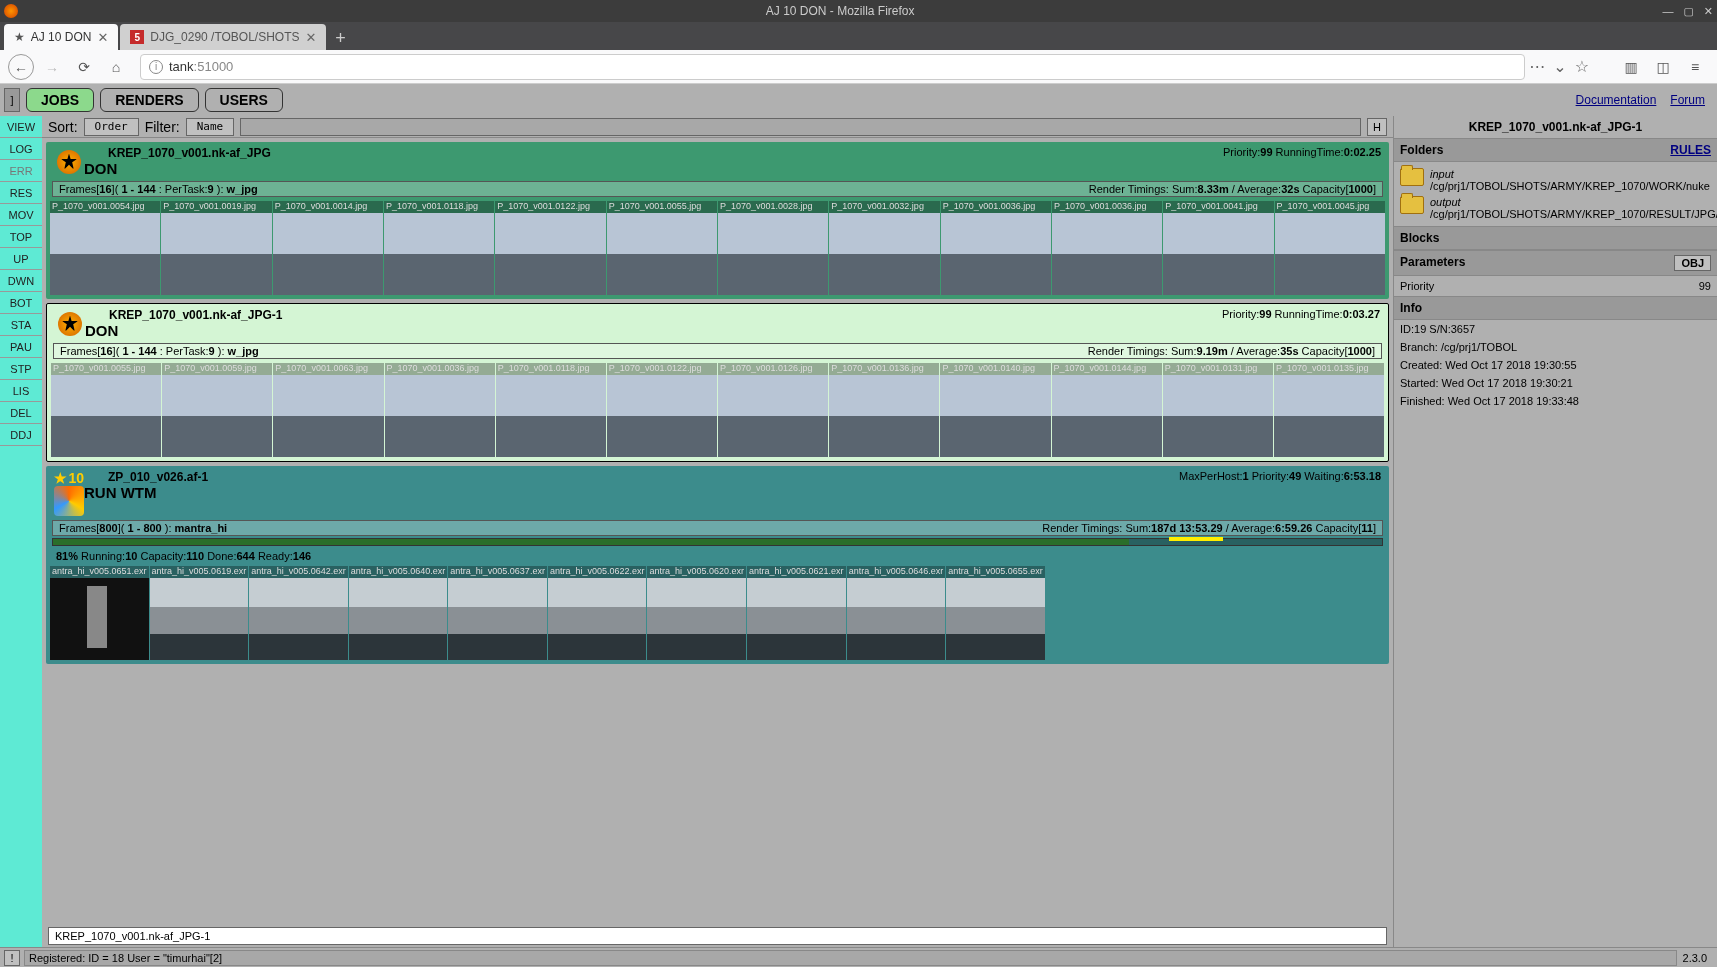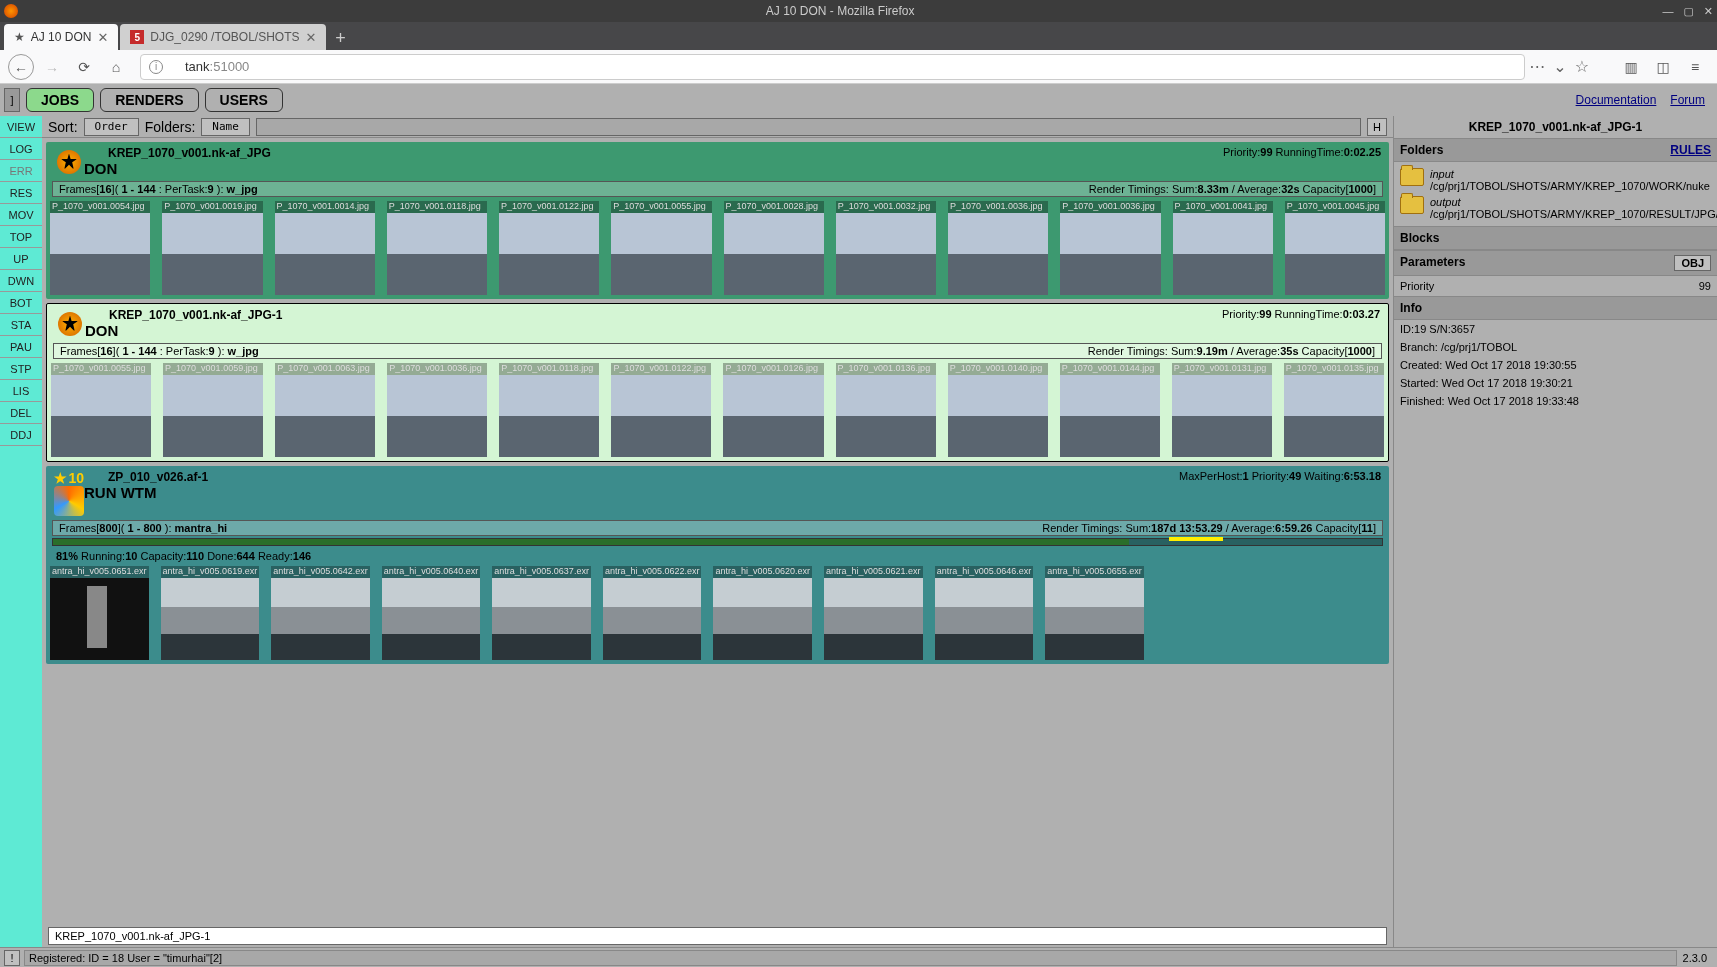--- a/index.html
+++ b/index.html
@@ -22,21 +22,21 @@
 .tab-close { color: #666; cursor: pointer; font-size: 13px; }
 .tab-add { width: 24px; height: 24px; color: #ccc; display: flex; align-items: center; justify-content: center; font-size: 18px; cursor: pointer; }
 
 
 .urlbar { background: #f9f9fa; height: 34px; display: flex; align-items: center; padding: 0 8px; gap: 4px; border-bottom: 1px solid #ccc; }
 .nav-btn { width: 28px; height: 28px; display: flex; align-items: center; justify-content: center; color: #555; border-radius: 4px; cursor: pointer; font-size: 14px; }
 .nav-btn.circle { border: 1px solid #999; border-radius: 50%; width: 26px; height: 26px; }
 .url-input { flex: 1; height: 26px; border: 1px solid #ccc; border-radius: 4px; background: #fff; padding: 0 8px; display: flex; align-items: center; gap: 6px; margin-left: 6px; }
 .url-info-icon { width: 14px; height: 14px; border: 1px solid #888; border-radius: 50%; display: flex; align-items: center; justify-content: center; font-size: 10px; color: #888; }
 .url-text { font-size: 13px; }
-.url-text .host { color: #333; margin-left: 16px; }
+.url-text .host { color: #333; }
 .url-text .port { color: #888; }
 .url-right { display: flex; gap: 8px; color: #666; font-size: 16px; }
 
 
 .app-area { background: #b0b0b0; display: flex; flex-direction: column; height: calc(967px - 22px - 28px - 34px - 20px); }
 
 
 .app-header { display: flex; align-items: center; padding: 4px; gap: 6px; }
 .header-toggle { width: 16px; height: 24px; border: 1px solid #666; background: #999; display: flex; align-items: center; justify-content: center; cursor: pointer; }
 .header-btn { height: 24px; padding: 0 14px; border: 1px solid #333; border-radius: 6px; font-size: 14px; font-weight: bold; cursor: pointer; display: flex; align-items: center; }
@@ -89,21 +89,21 @@
 .block-row .left { flex: 1; }
 .block-row .b { font-weight: bold; }
 
 .progress-outer { margin: 2px 4px; height: 8px; background: rgba(0,0,0,0.3); border: 1px solid #333; position: relative; }
 .progress-fill { height: 100%; background: #2a6e2a; }
 .progress-yellow { position: absolute; height: 4px; background: #ffee00; top: -2px; }
 
 .stats-row { padding: 2px 8px; font-size: 11px; }
 .stats-row .b { font-weight: bold; }
 
-.thumb-strip { display: flex; gap: 12px; padding: 2px; }
+.thumb-strip { display: flex; gap: 1px; padding: 2px; }
 .thumb { flex: 1; display: flex; flex-direction: column; font-size: 9px; color: #ddd; }
 .thumb-label { height: 12px; overflow: hidden; white-space: nowrap; background: rgba(0,0,0,0.3); padding: 0 2px; }
 .thumb-img { height: 82px; background: linear-gradient(to bottom, #b8c5d5 0%, #b8c5d5 50%, #5a6570 50%, #5a6570 100%); }
 .thumb-img.dark { background: #111; position: relative; }
 .thumb-img.dark::after { content: ""; position: absolute; left: 38%; top: 10%; width: 20%; height: 75%; background: #888; }
 .thumb-img.sat { background: linear-gradient(to bottom, #c5cdd2 0%, #c5cdd2 35%, #8a9095 35%, #8a9095 68%, #2c353a 68%, #2c353a 100%); }
 
 
 .right-panel { width: 324px; background: #b0b0b0; border-left: 1px solid #888; display: flex; flex-direction: column; overflow-y: auto; }
 .rp-title { text-align: center; font-weight: bold; padding: 4px; font-size: 12px; }
@@ -209,21 +209,21 @@
       <div class="side-btn">LIS</div>
       <div class="side-btn">DEL</div>
       <div class="side-btn">DDJ</div>
     </div>
 
     <div class="center-col">
 
       <div class="sort-bar">
         <label>Sort:</label>
         <div class="sort-btn">Order</div>
-        <label>Folders:</label>
+        <label>Filter:</label>
         <div class="sort-btn">Name</div>
         <input class="sort-input" style="">
         <div class="sort-h">H</div>
       </div>
 
       <div class="job-list">
 
         <div class="job-card green">
           <div class="job-head">
             <div class="job-icon">

